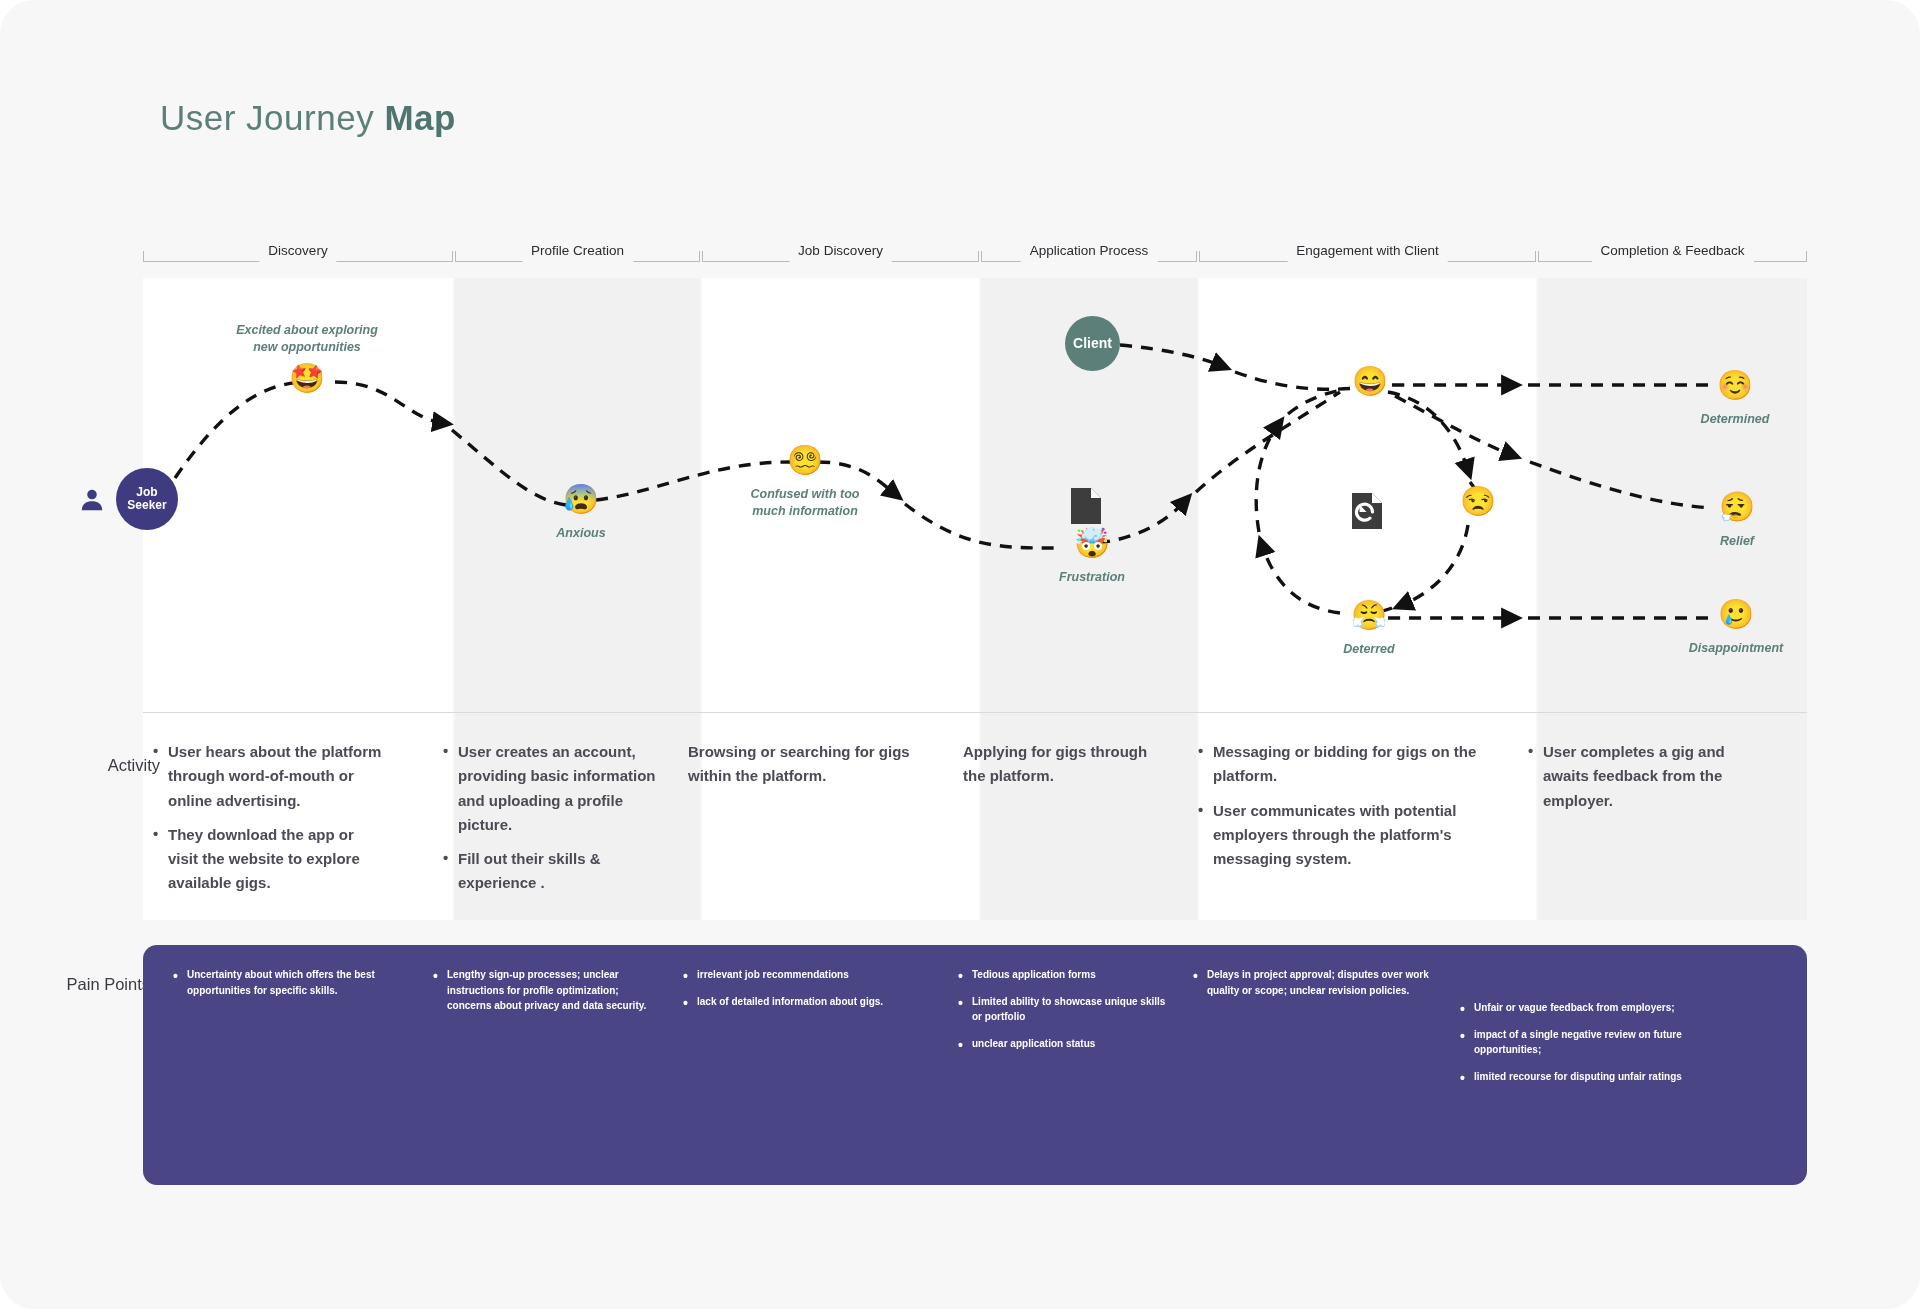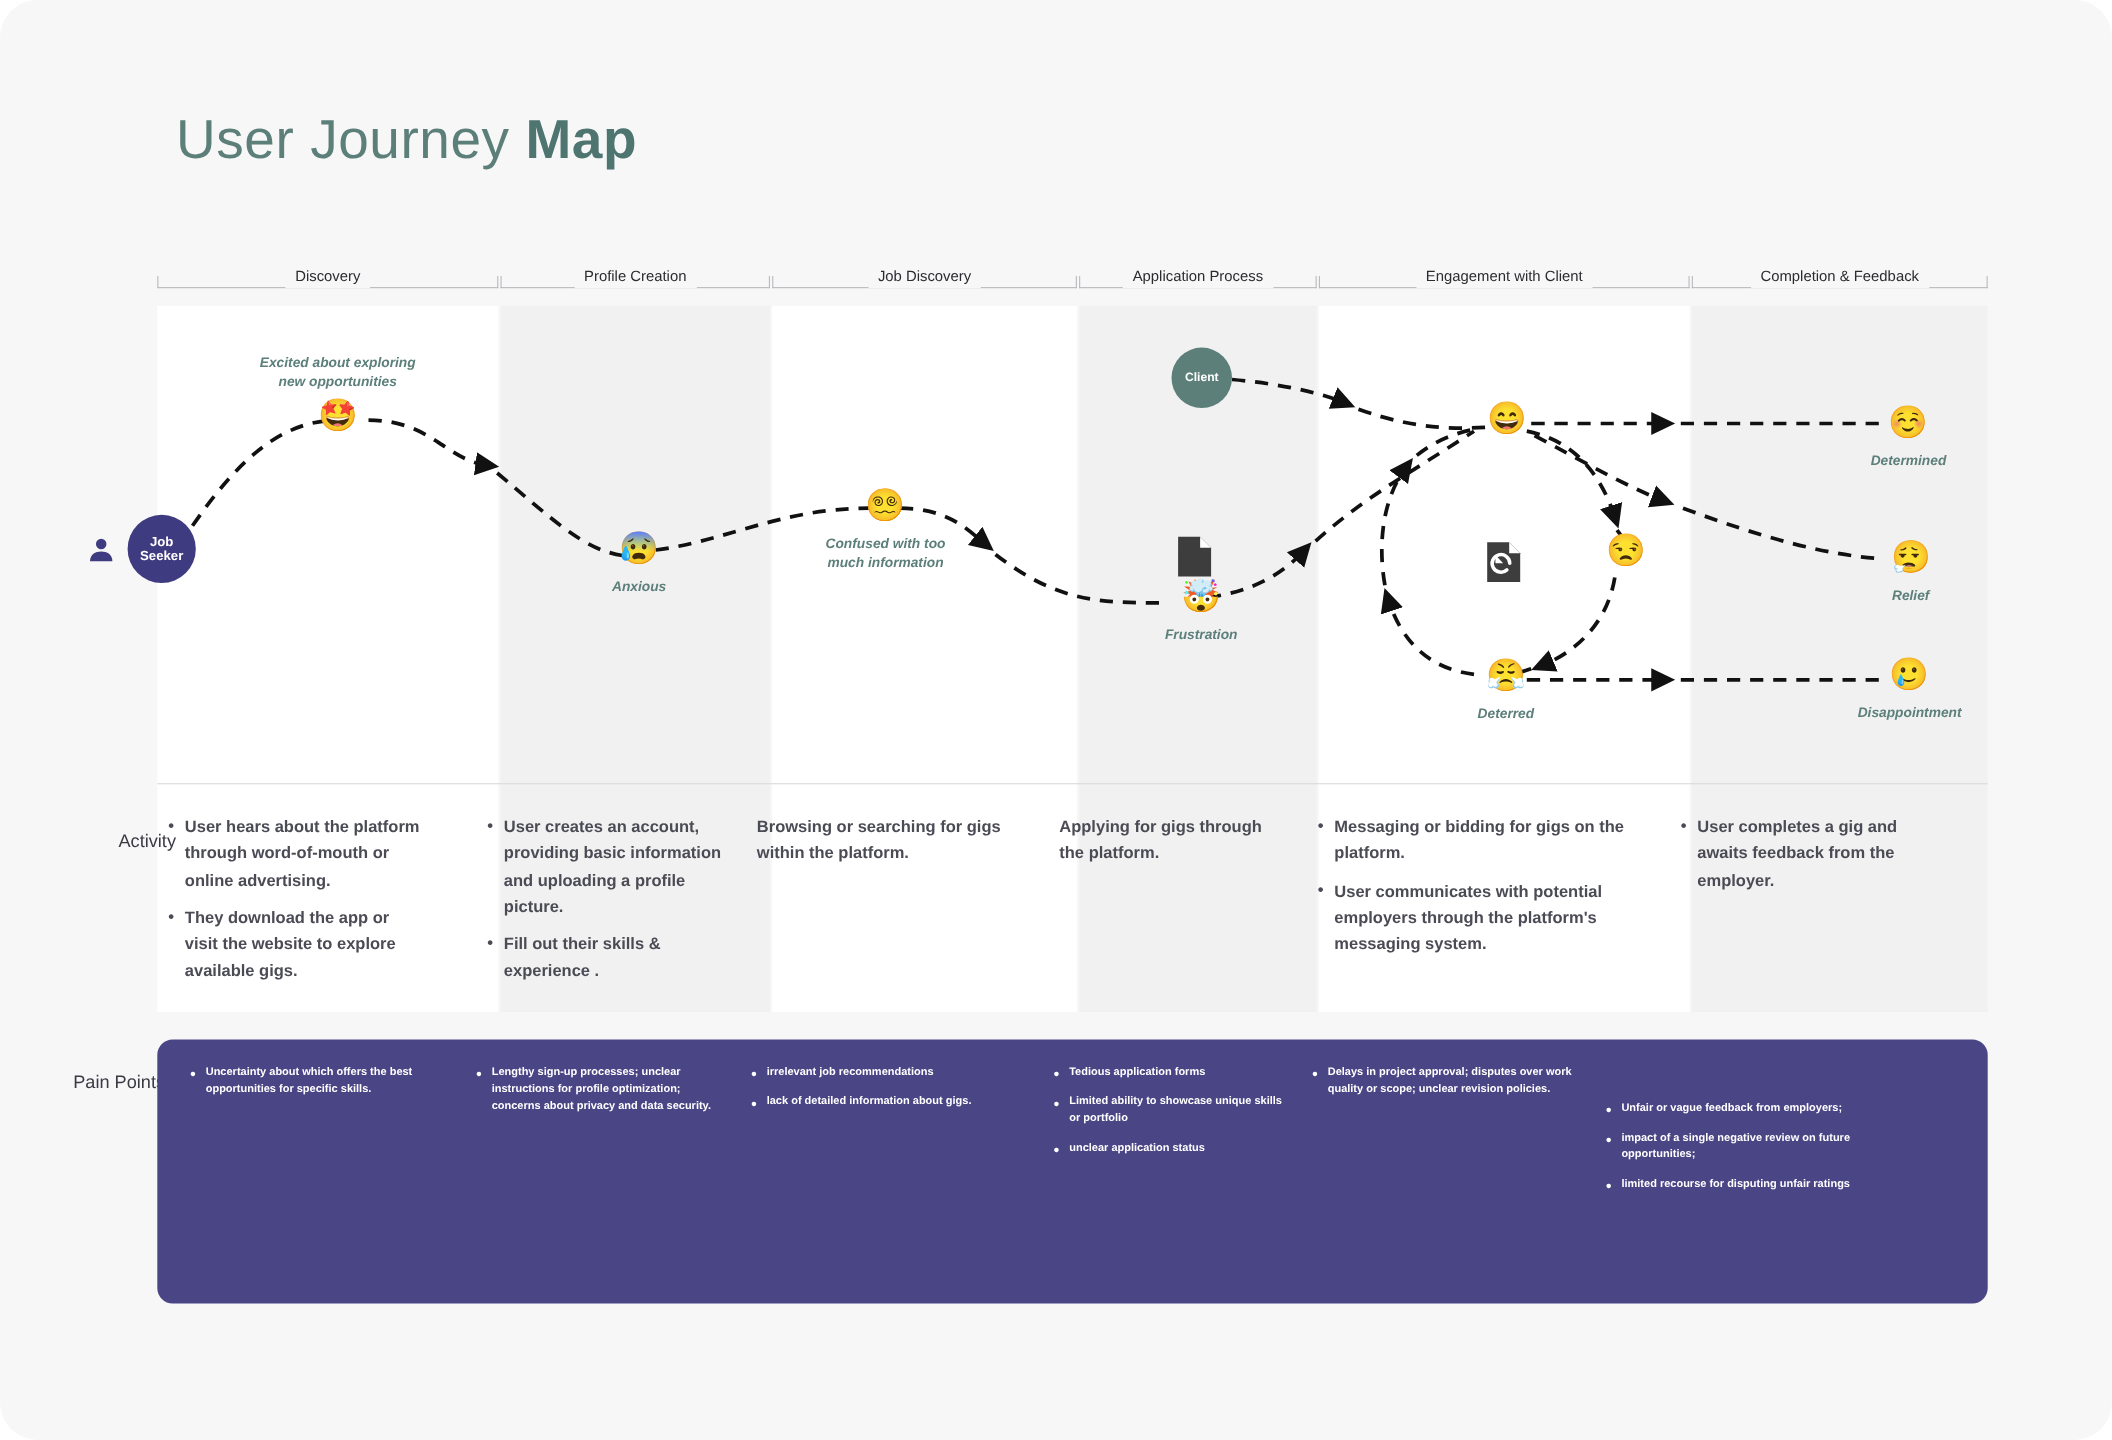--- a/index.html
+++ b/index.html
@@ -13,21 +13,21 @@
     left: 0; top: 0;
     width: 1920px; height: 1309px;
     background: #f7f7f8;
     border-radius: 34px;
     overflow: hidden;
   }
   
   #title {
     position: absolute;
     left: 160px; top: 98px;
-    font-size: 50px;
+    font-size: 35px;
     color: #5c7f79;
     font-weight: 400;
     letter-spacing: 0.5px;
     white-space: nowrap;
   }
   #title .bold { font-weight: 700; color: #4e7570; }
 
   
   .row-label {
     position: absolute;
@@ -112,21 +112,21 @@
   #node-jobseeker {
     left: 116px; top: 468px;
     width: 62px; height: 62px;
     background: #3f3b80;
     font-size: 12px;
   }
   #node-client {
     left: 1065px; top: 316px;
     width: 55px; height: 55px;
     background: #5c7f79;
-    font-size: 11px;
+    font-size: 14px;
   }
   #icon-person {
     position: absolute;
     left: 79px; top: 487px;
     width: 26px; height: 26px;
   }
 
   .emoji {
     position: absolute;
     font-size: 29px;

